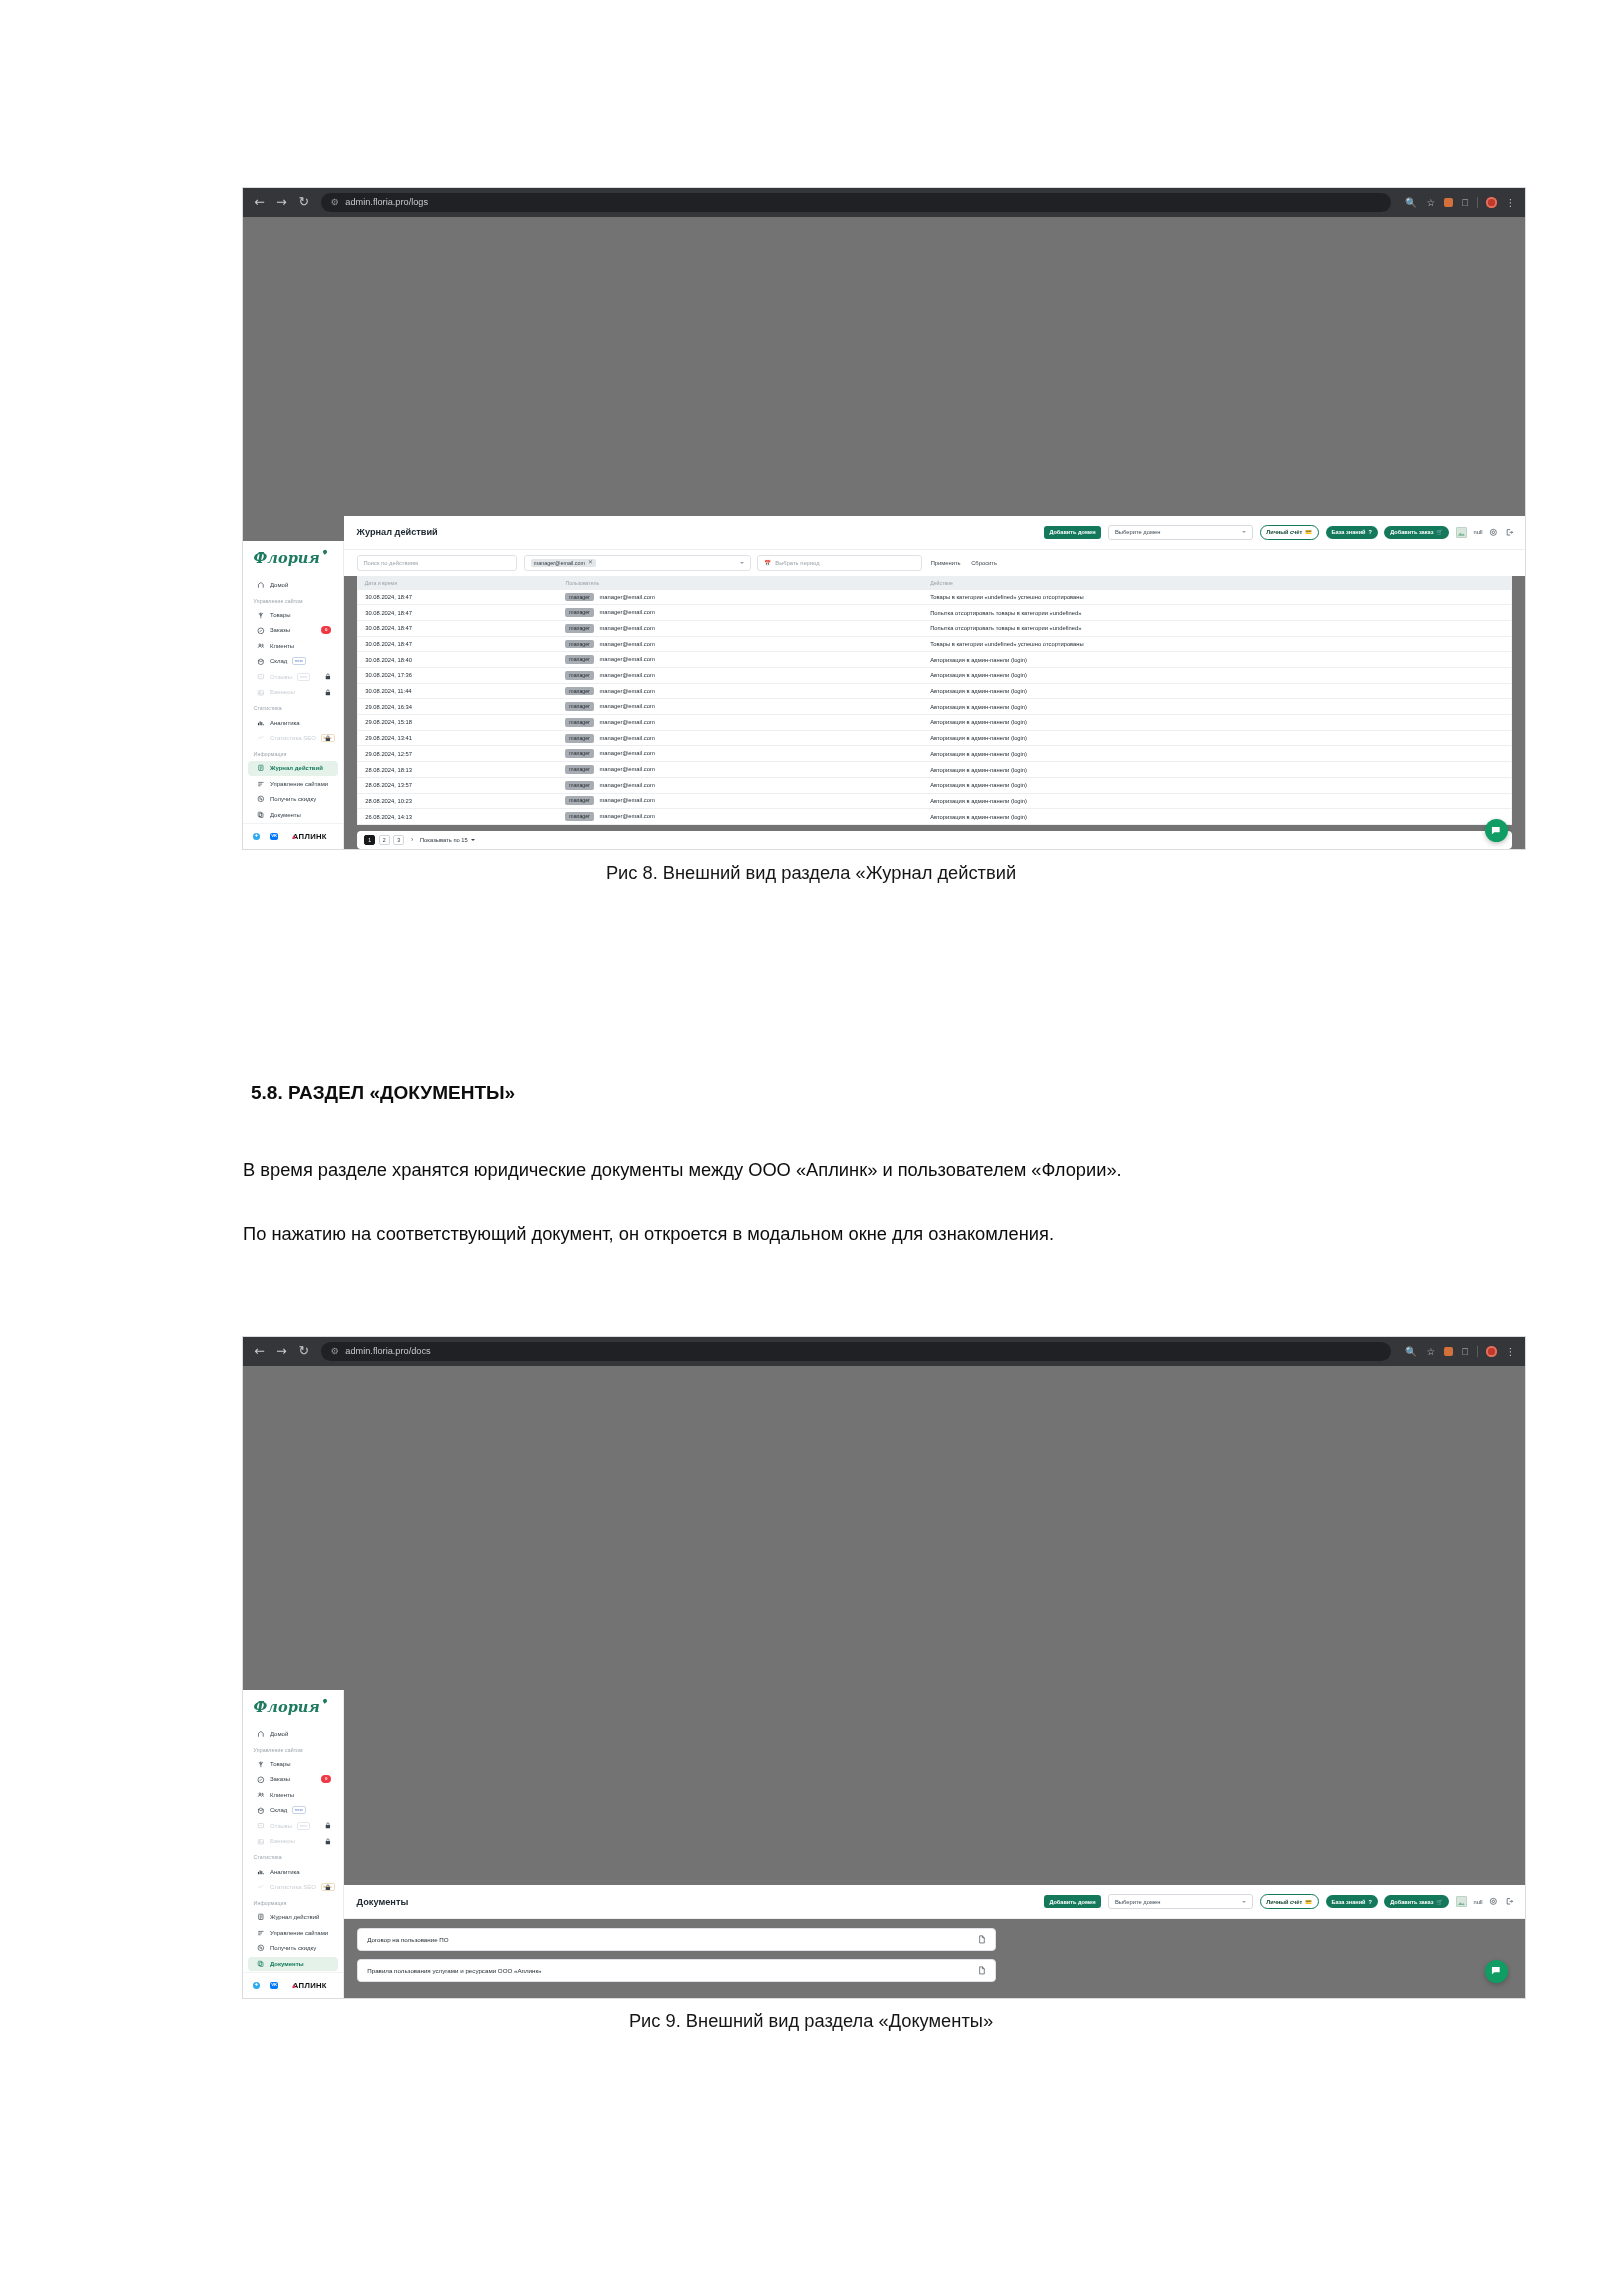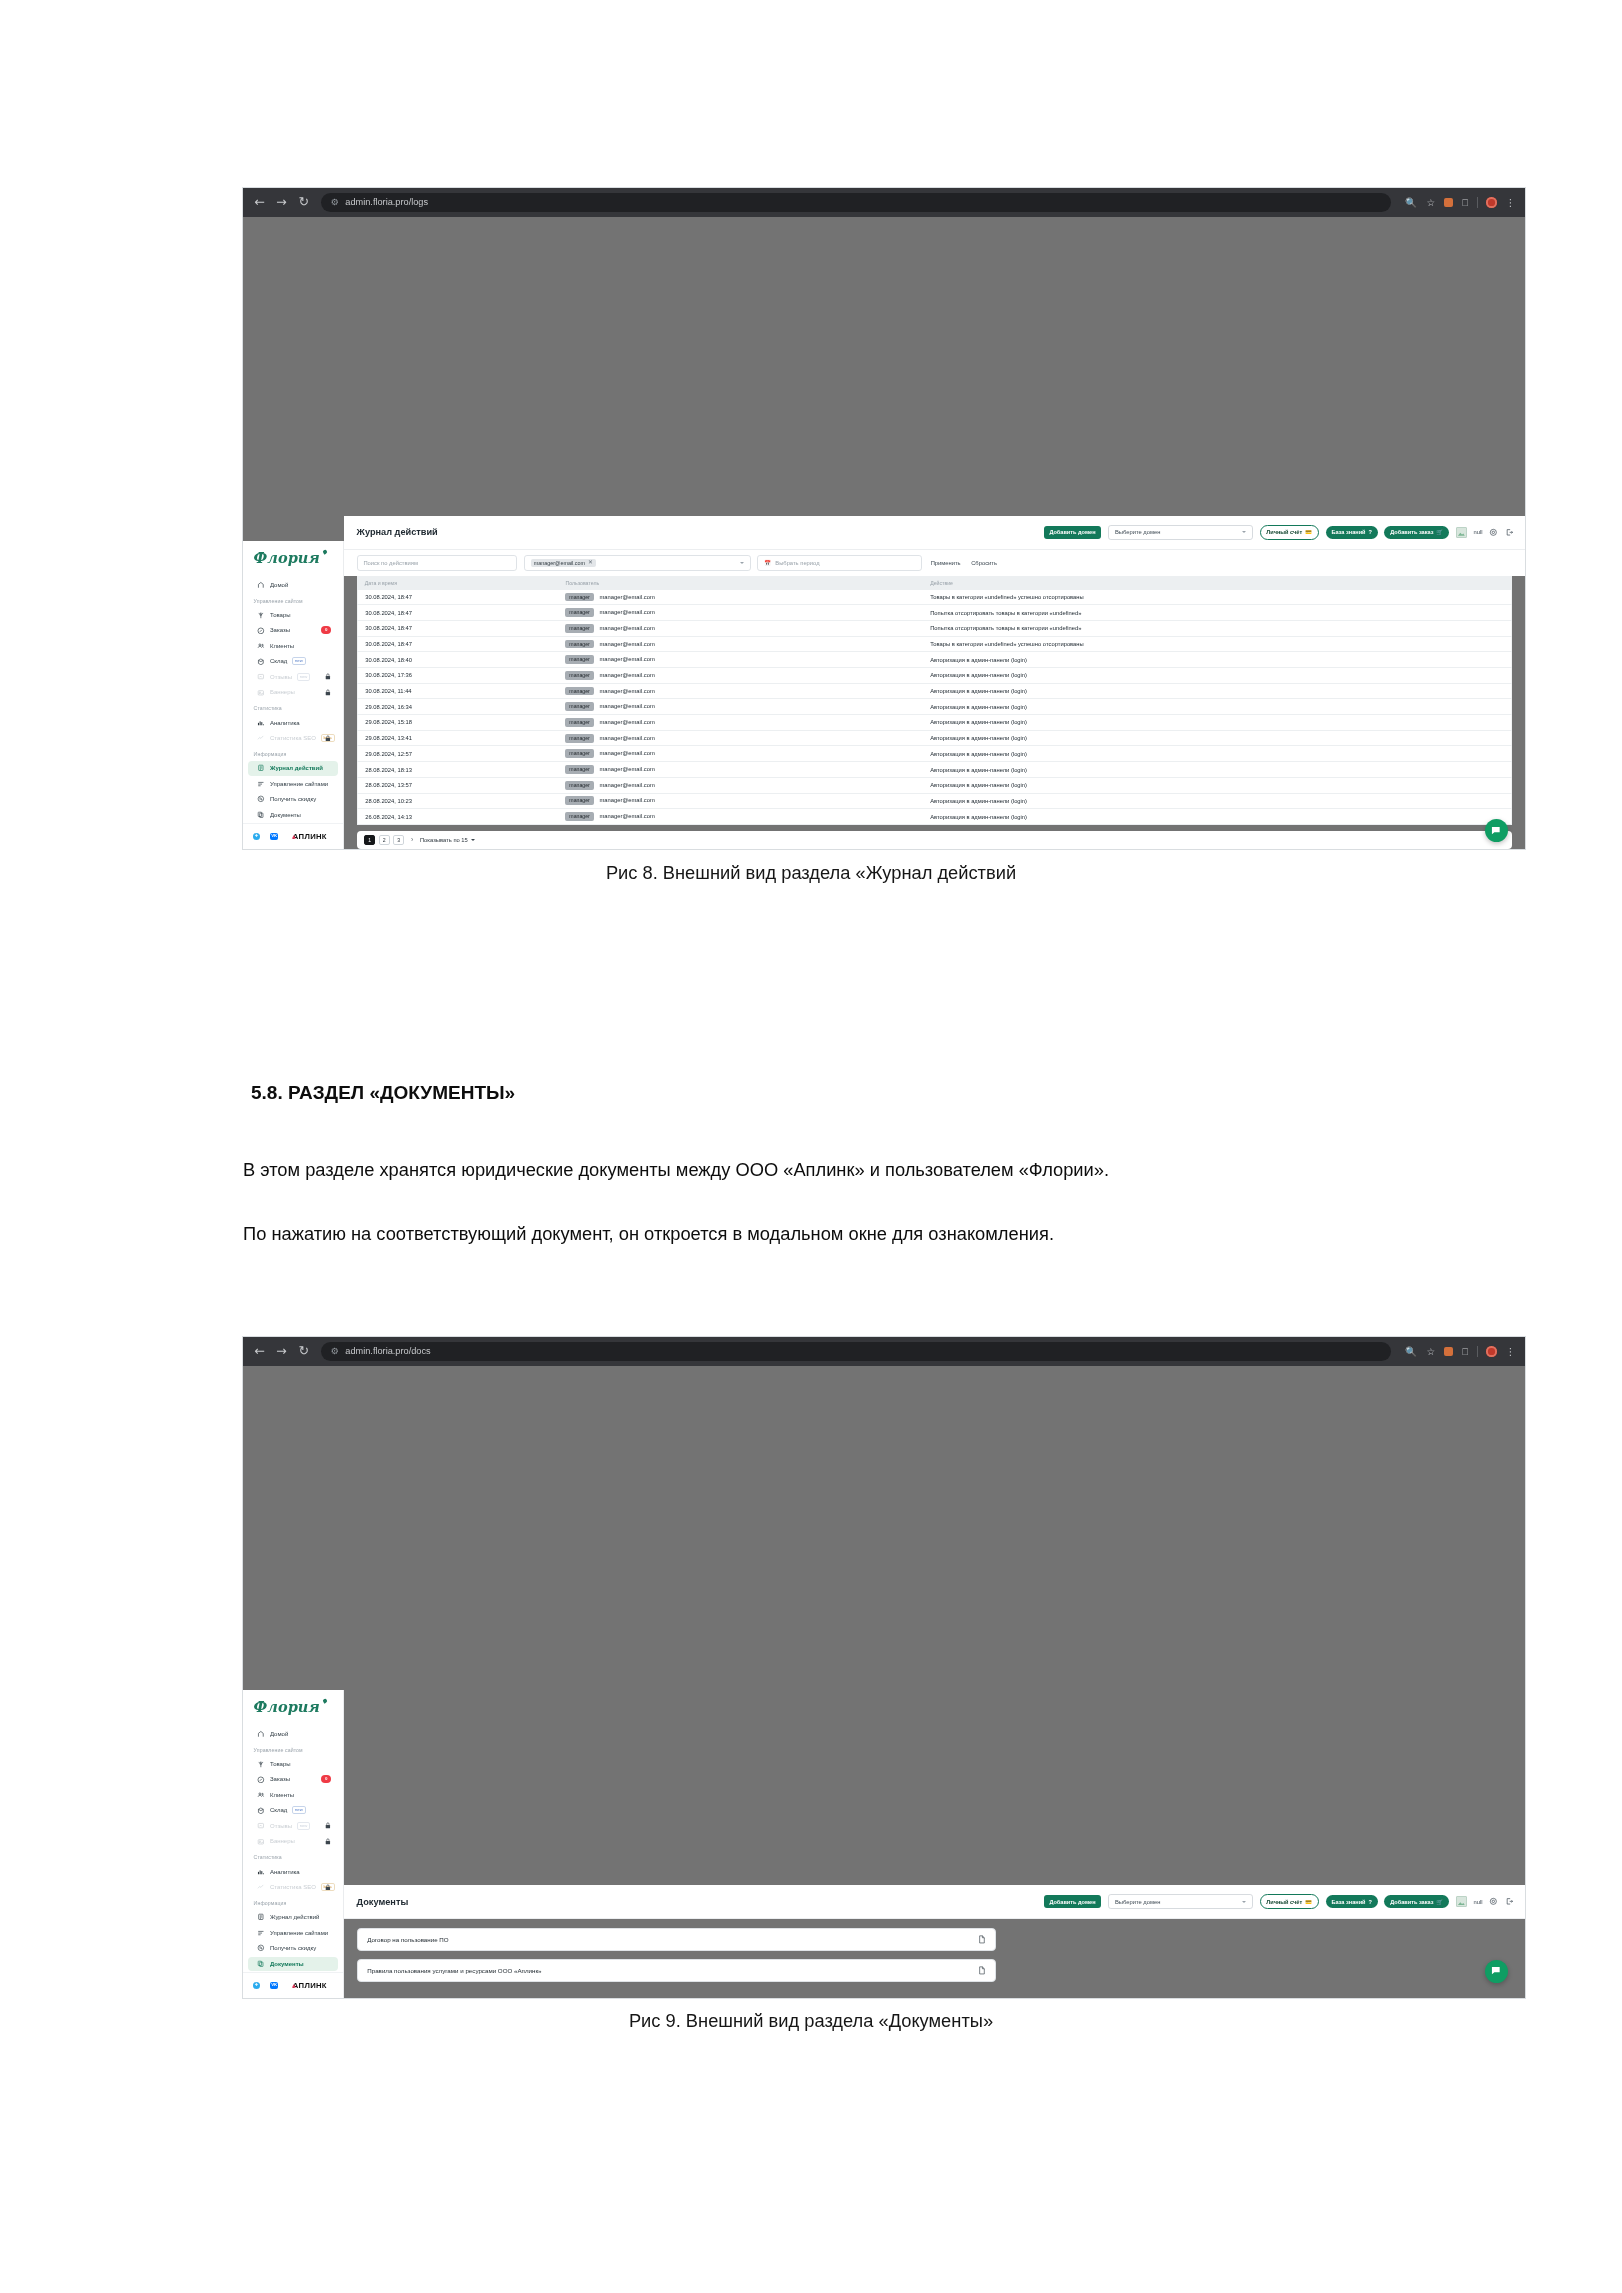--- a/index.html
+++ b/index.html
@@ -826,21 +826,21 @@
           </div>
         </div>
       </div>
     </div>
   </div>
 
   <div class="caption" style="top:862px;">Рис 8. Внешний вид раздела «Журнал действий</div>
 
   <h2 class="doc-h2" style="top:1074px;margin:8px;">5.8. РАЗДЕЛ «ДОКУМЕНТЫ»</h2>
 
-  <div class="doc-p" style="top:1154px;">В этом разделе хранятся юридические документы между ООО «Аплинк» и пользователем «Флории».</div>
+  <div class="doc-p" style="top:1154px;">В время разделе хранятся юридические документы между ООО «Аплинк» и пользователем «Флории».</div>
   <div class="doc-p nj" style="top:1218px;">По нажатию на соответствующий документ, он откроется в модальном окне для ознакомления.</div>
 
   <div class="browser" style="left:243px; top:1337px; width:1282px; height:661px;">
 
     <div class="chrome-bar">
       <span class="nav-ico">←</span>
       <span class="nav-ico">→</span>
       <span class="nav-ico">↻</span>
       <div class="omnibox">
         <span class="lockish">⚙</span>

